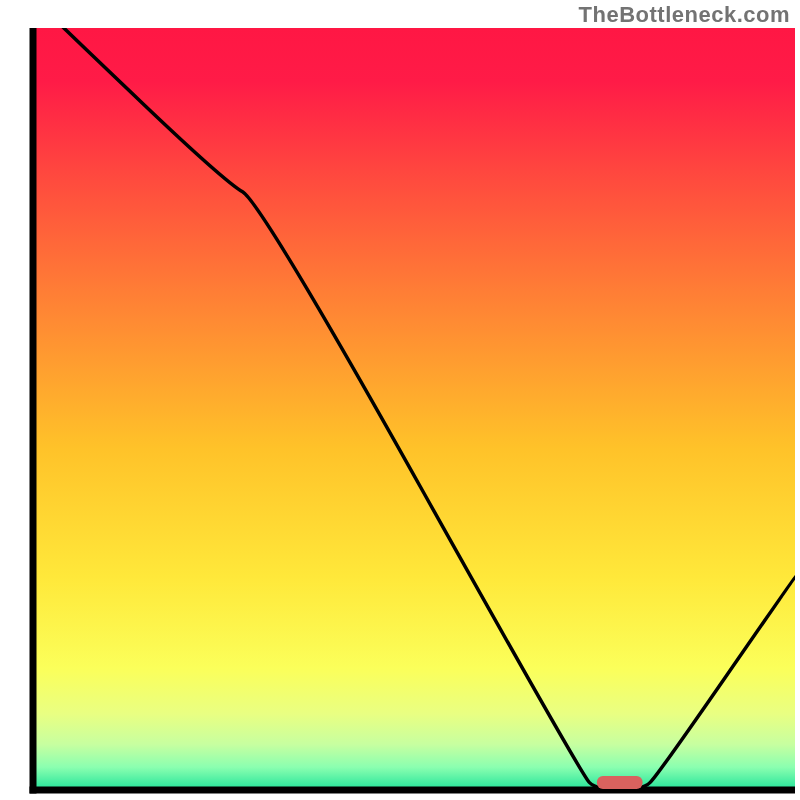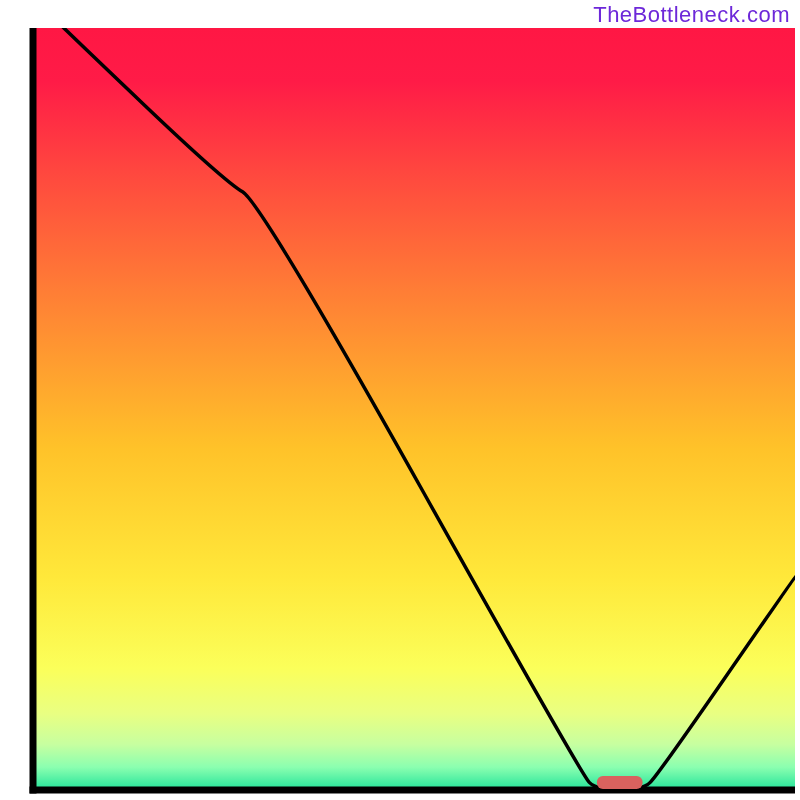--- a/index.html
+++ b/index.html
@@ -14,22 +14,22 @@
   .container {
     position: relative;
     width: 800px;
     height: 800px;
   }
   .watermark {
     position: absolute;
     top: 2px;
     right: 10px;
     font-size: 22px;
-    font-weight: normal;
-    color: #6d28d9;
+    font-weight: bold;
+    color: #737373;
     letter-spacing: 0.5px;
   }
   svg.chart {
     position: absolute;
     left: 0;
     top: 0;
   }
 </style>
 </head>
 <body>

